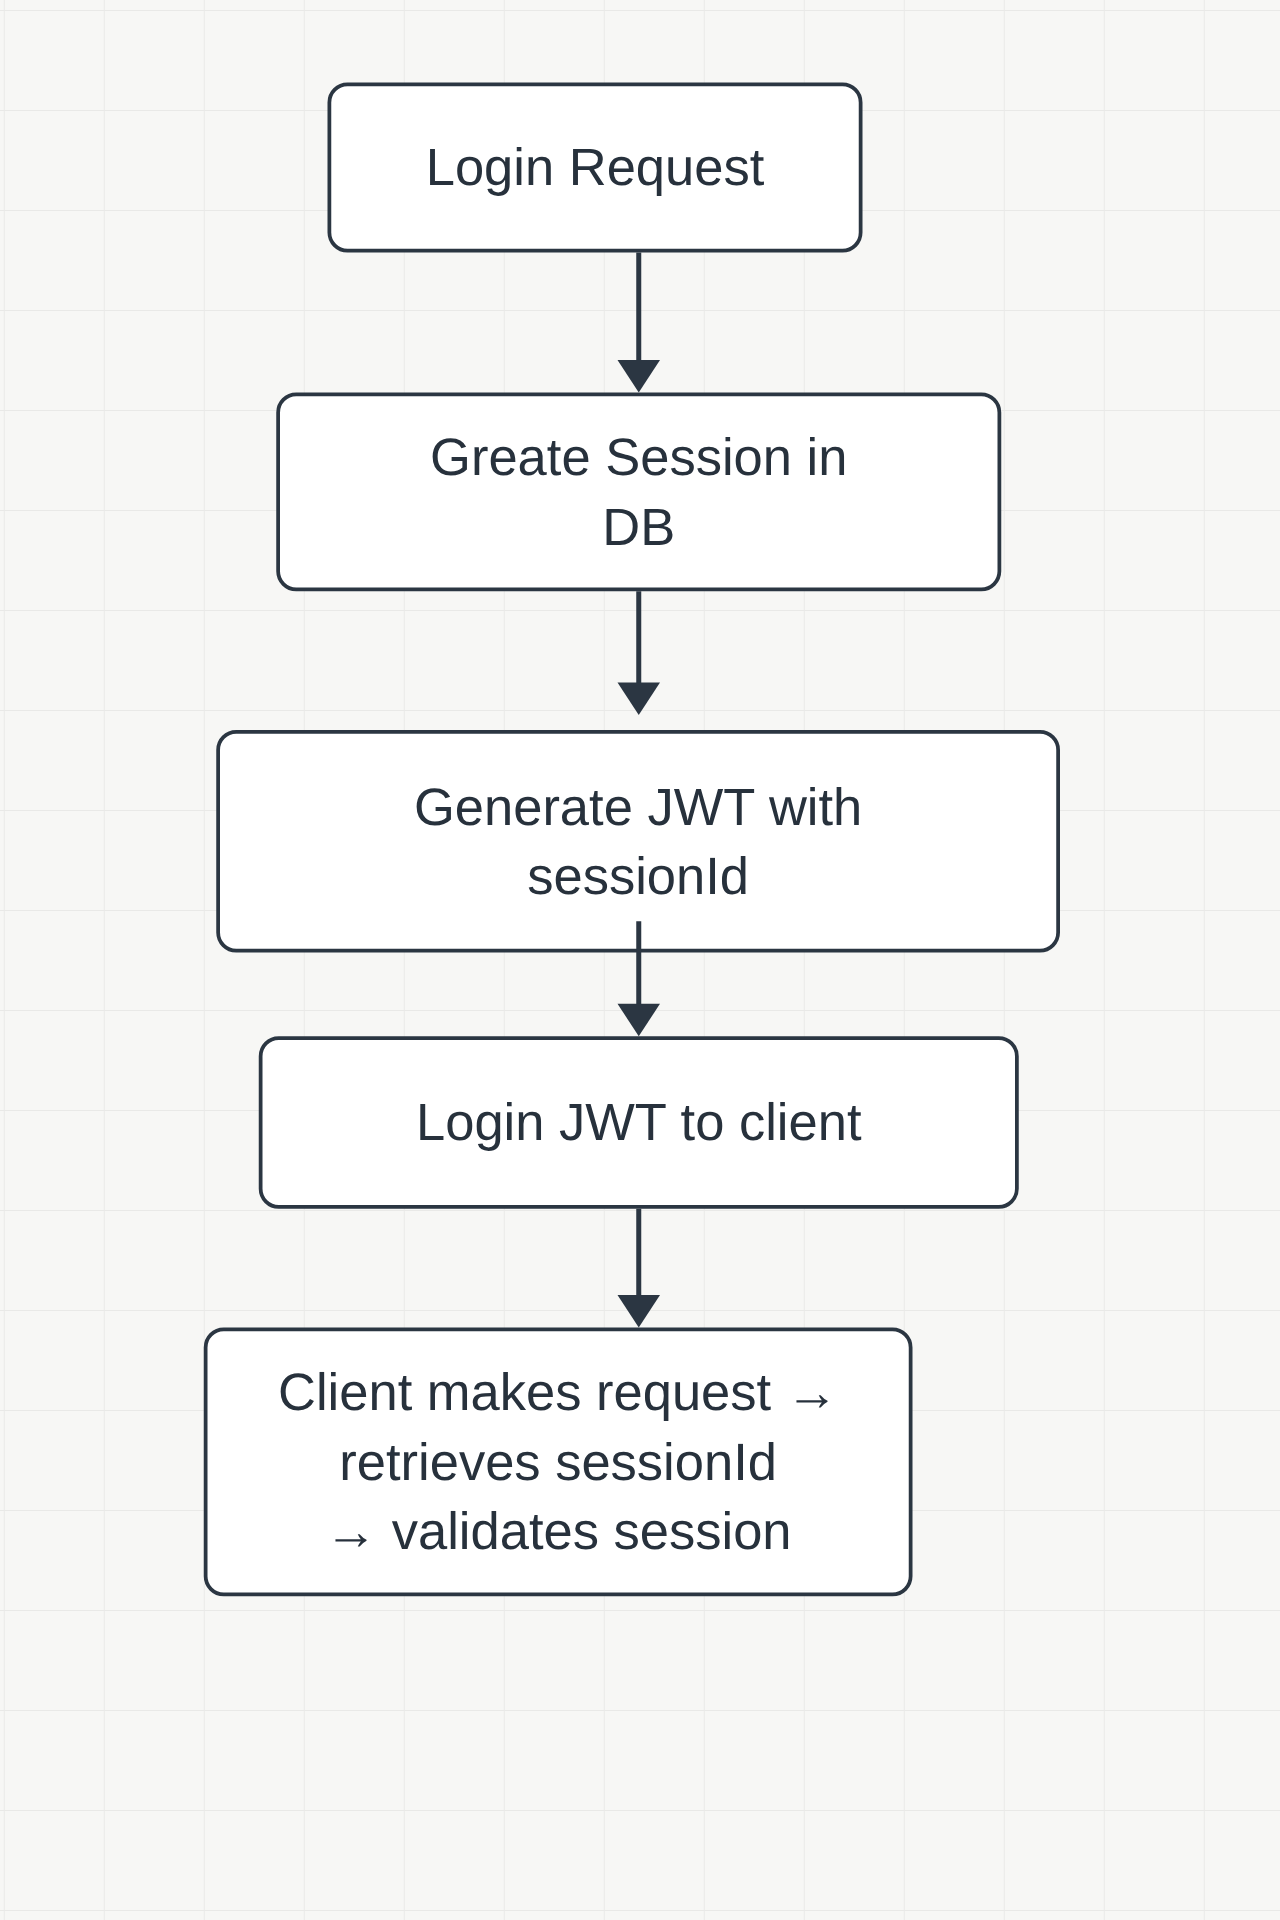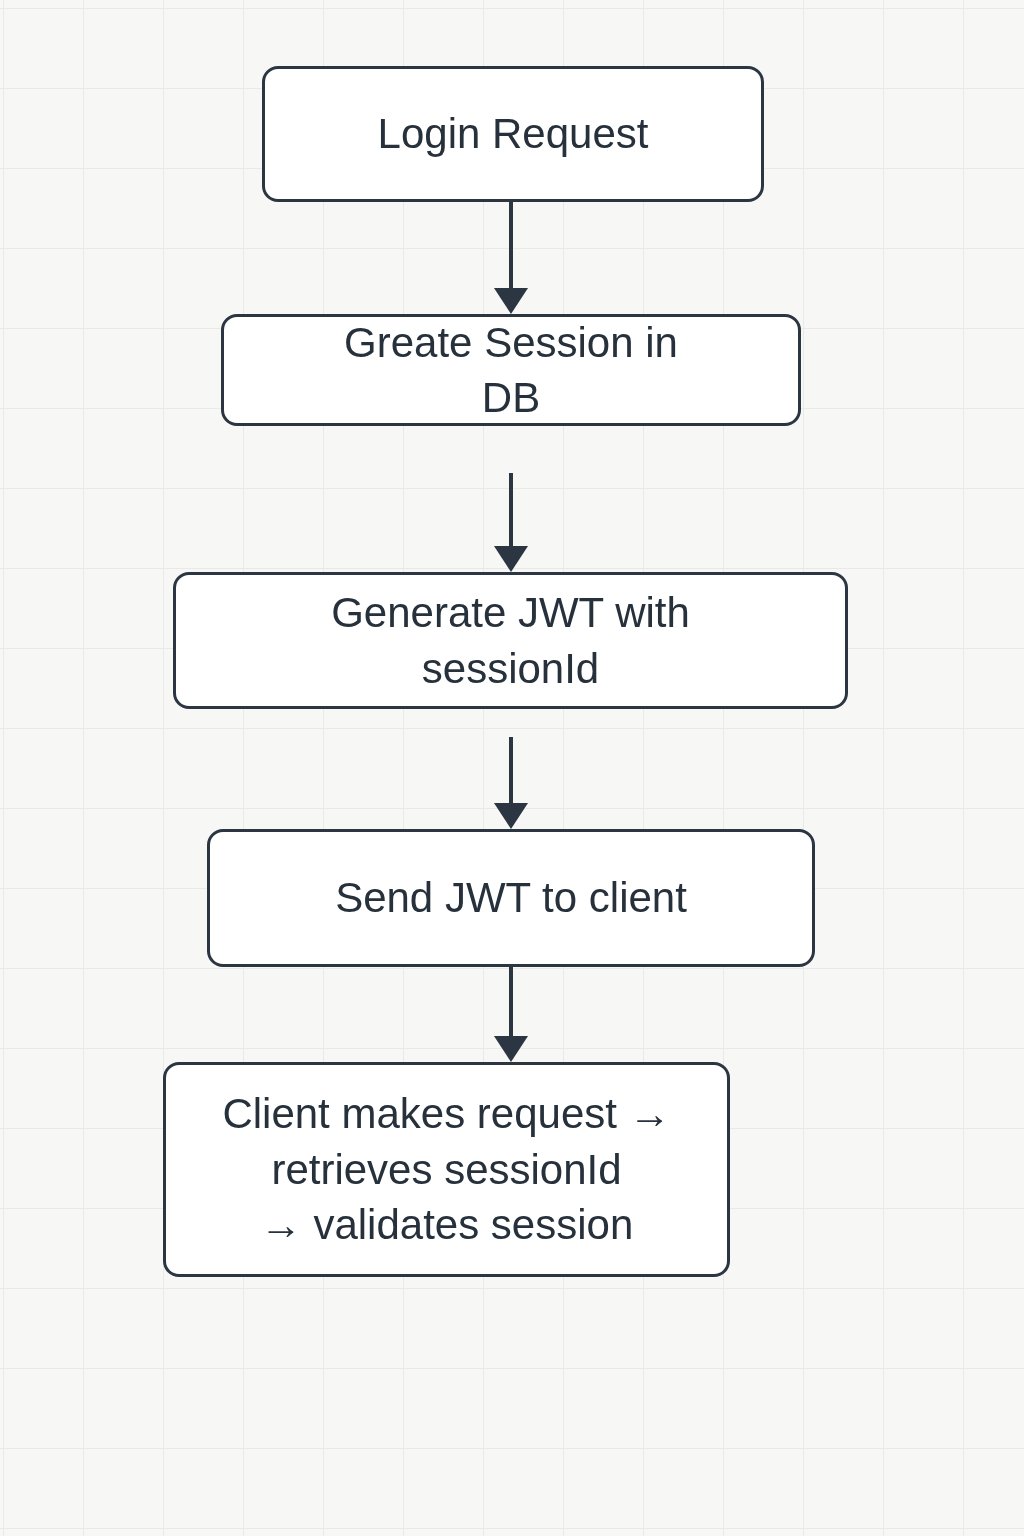--- a/index.html
+++ b/index.html
@@ -32,23 +32,23 @@
     justify-content:center;
   }
   .node-label{
     white-space:pre-line;
     text-align:center;
     font-size:42px;
     line-height:1.32;
     color:var(--text);
     padding:6px 14px;
   }
-  .n1{left:262px;top:66px;width:502px;height:136px;}
-  .n2{left:221px;top:314px;width:580px;height:112px;}
-  .n3{left:173px;top:572px;width:675px;height:137px;}
+  .n1{left:262px;top:66px;width:428px;height:136px;}
+  .n2{left:221px;top:314px;width:580px;height:159px;}
+  .n3{left:173px;top:584px;width:675px;height:178px;}
   .n4{left:207px;top:829px;width:608px;height:138px;}
   .n5{left:163px;top:1062px;width:567px;height:215px;}
   .arrow{
     position:absolute;
     left:494px;
     width:34px;
   }
   .a1{top:202px;height:112px;}
   .a2{top:473px;height:99px;}
   .a3{top:737px;height:92px;}
@@ -99,21 +99,21 @@
   <span class="node-label">Generate JWT with
 sessionId</span>
 </div>
 
 <div class="arrow a3">
   <div class="shaft"></div>
   <div class="head"></div>
 </div>
 
 <div class="node n4">
-  <span class="node-label">Send JWT to client</span>
+  <span class="node-label">Login JWT to client</span>
 </div>
 
 <div class="arrow a4">
   <div class="shaft"></div>
   <div class="head"></div>
 </div>
 
 <div class="node n5">
   <span class="node-label">Client makes request →
 retrieves sessionId

